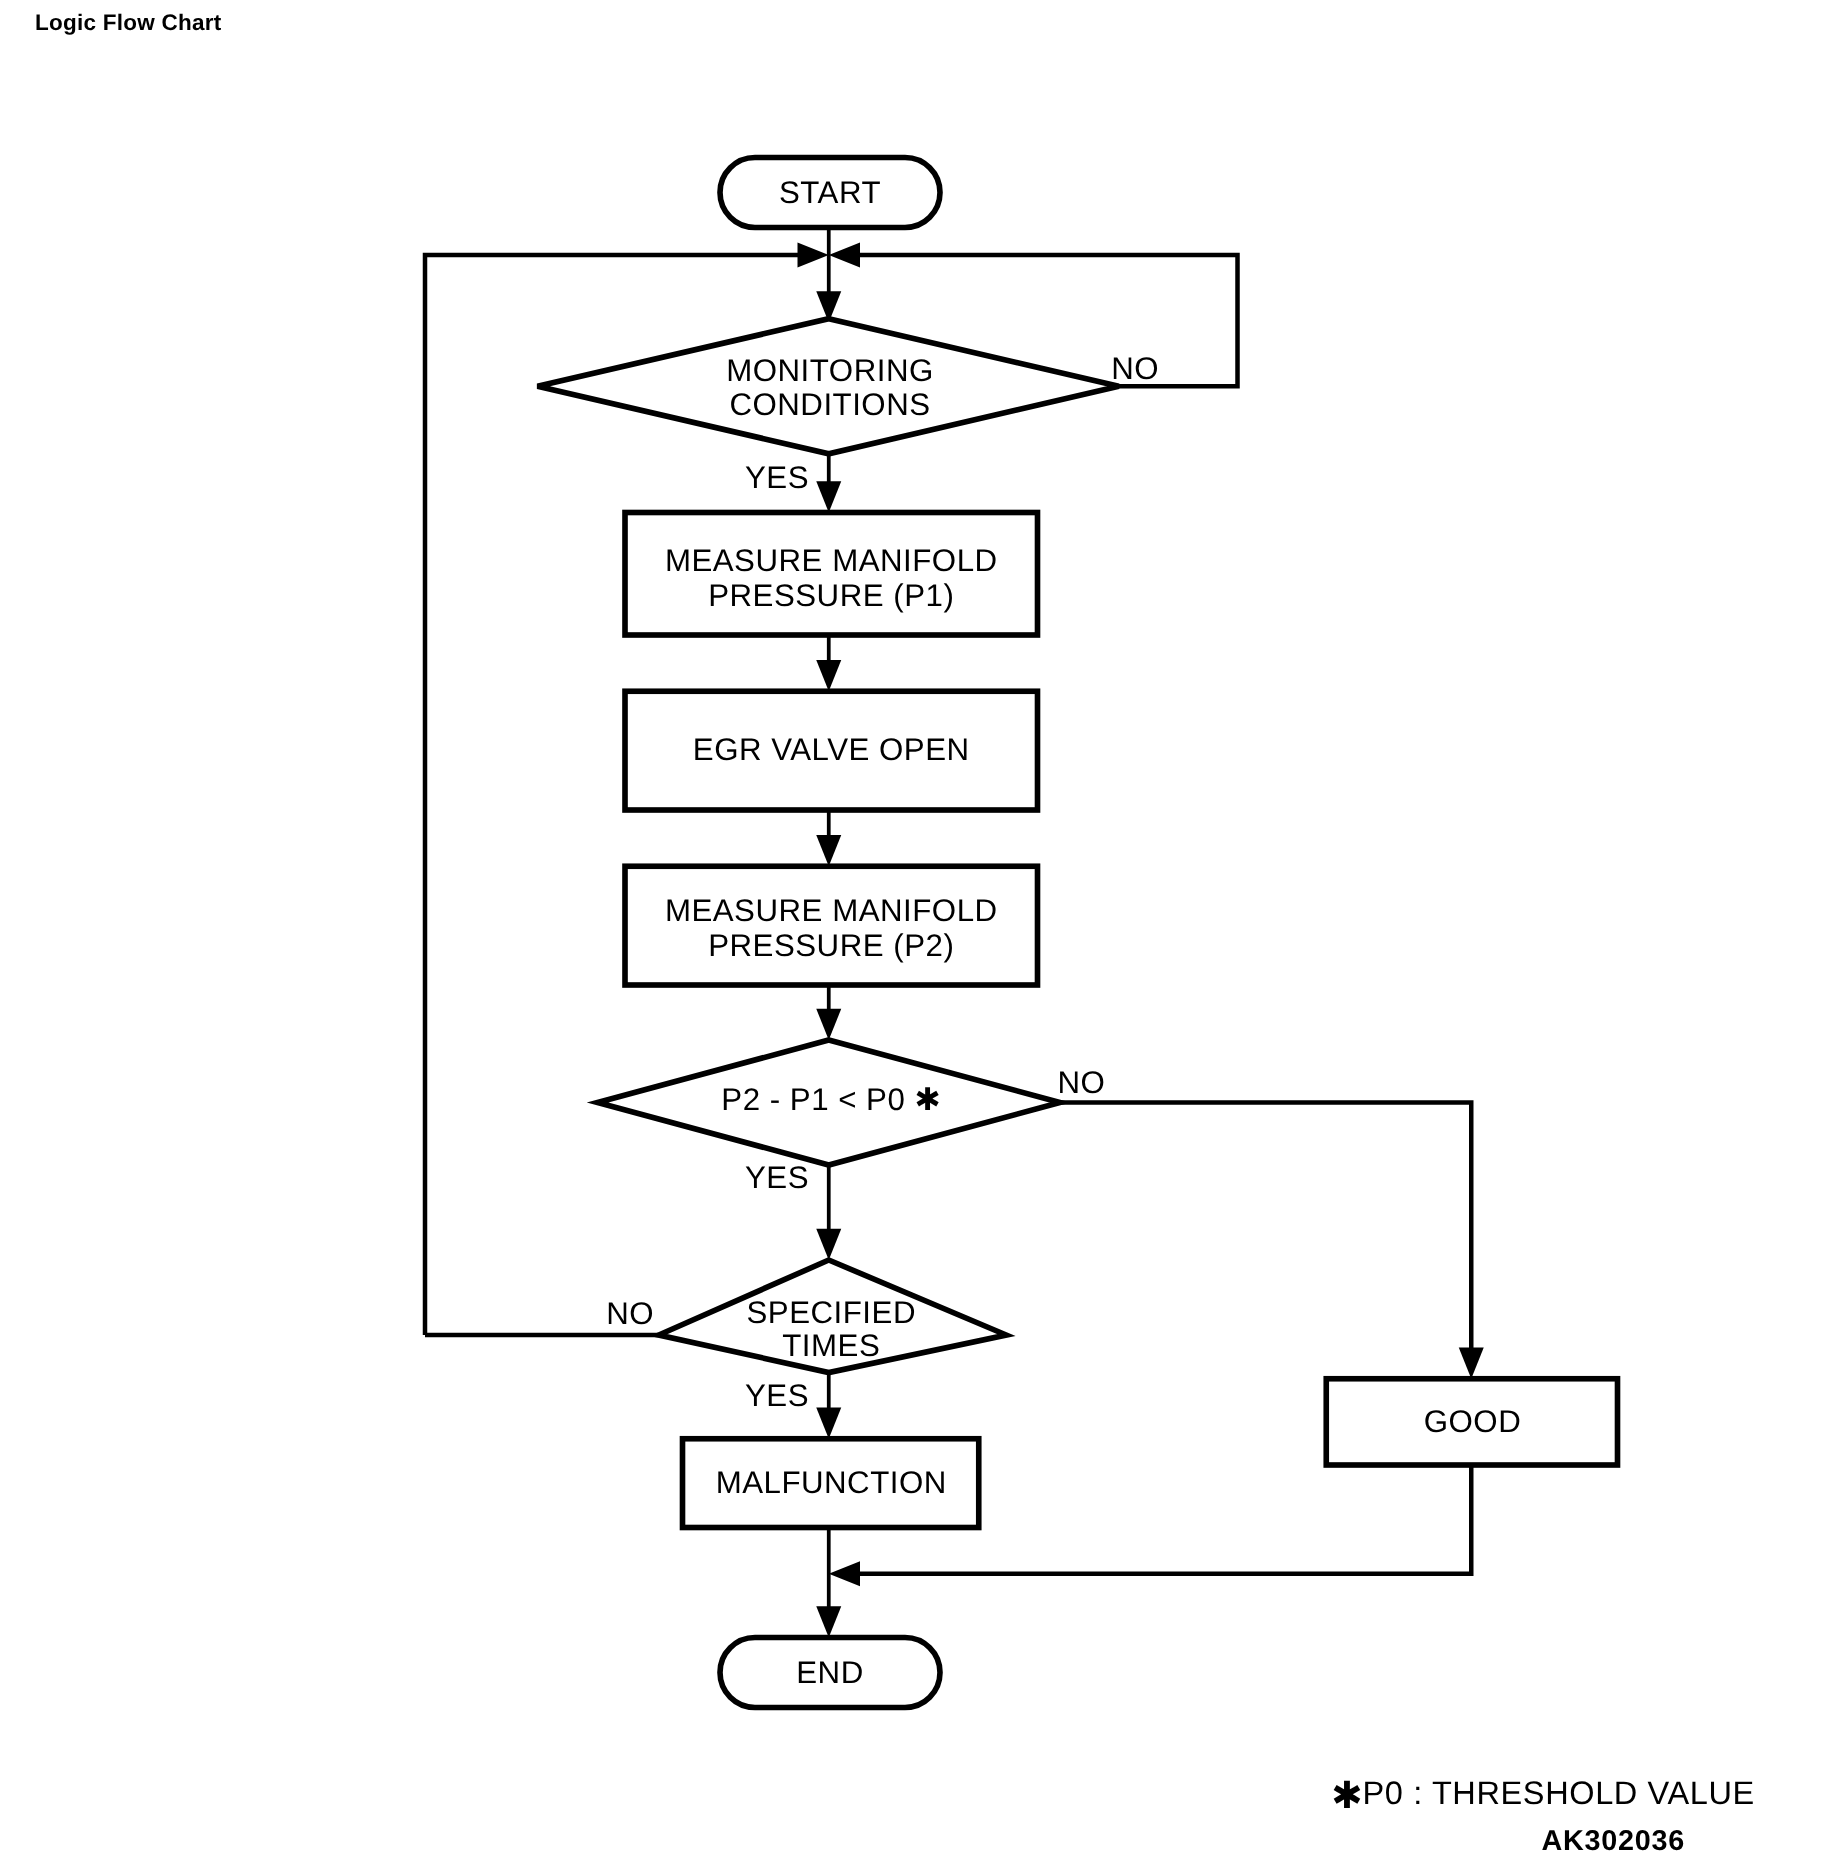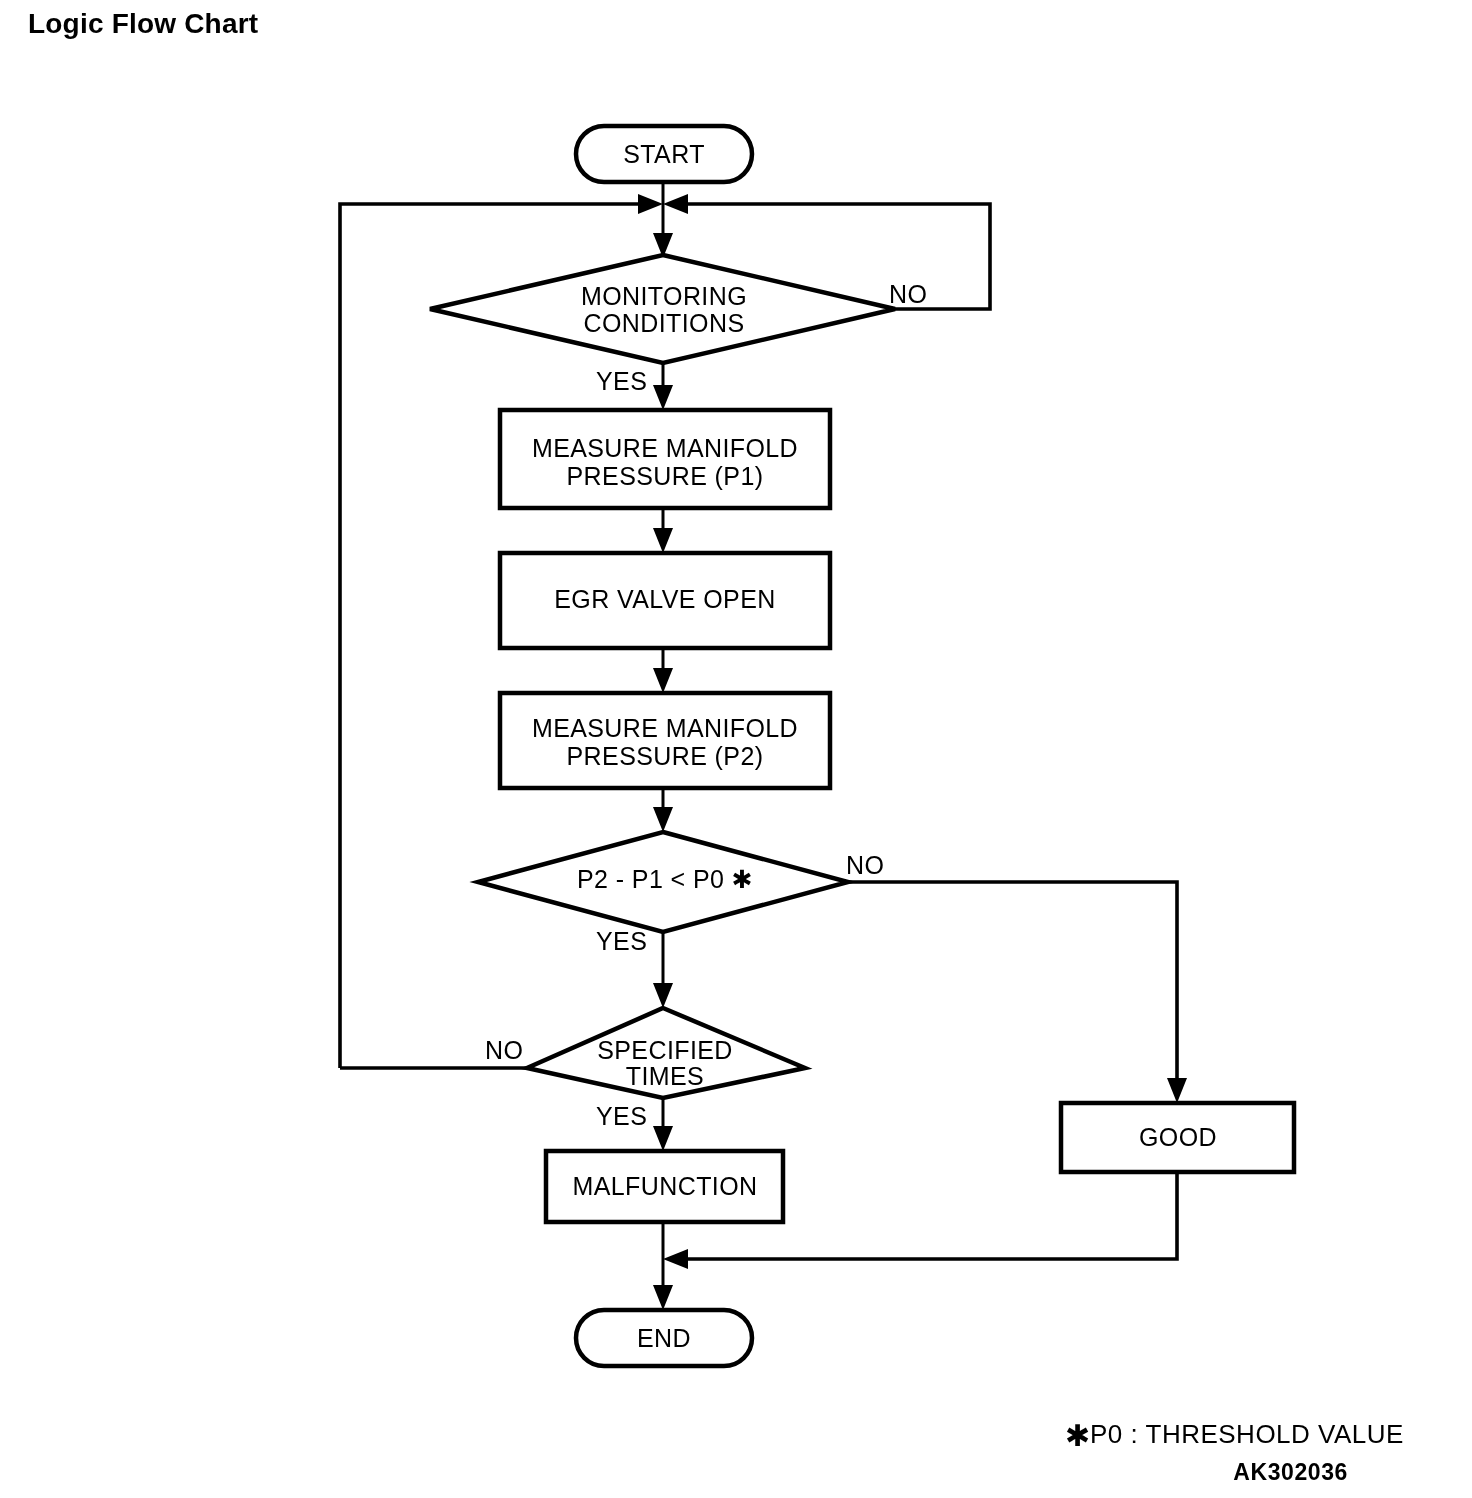--- a/index.html
+++ b/index.html
@@ -12,21 +12,21 @@
     height: 1498px;
     font-family: "Liberation Sans", sans-serif;
     color: #000000;
     position: relative;
     overflow: hidden;
   }
   #page-title {
     position: absolute;
     left: 28px;
     top: 8px;
-    font-size: 28px;
+    font-size: 18px;
     font-weight: bold;
     letter-spacing: 0.2px;
     white-space: pre;
   }
   #flow-svg {
     position: absolute;
     left: 0;
     top: 0;
     width: 1472px;
     height: 1498px;

